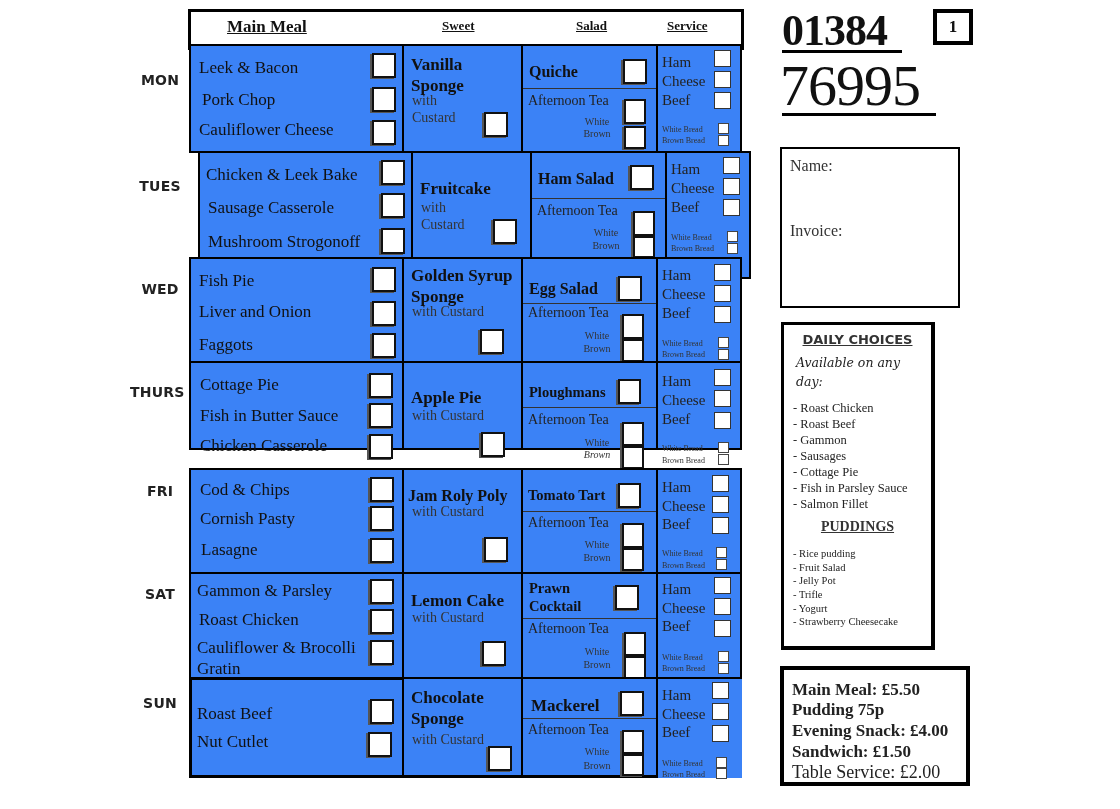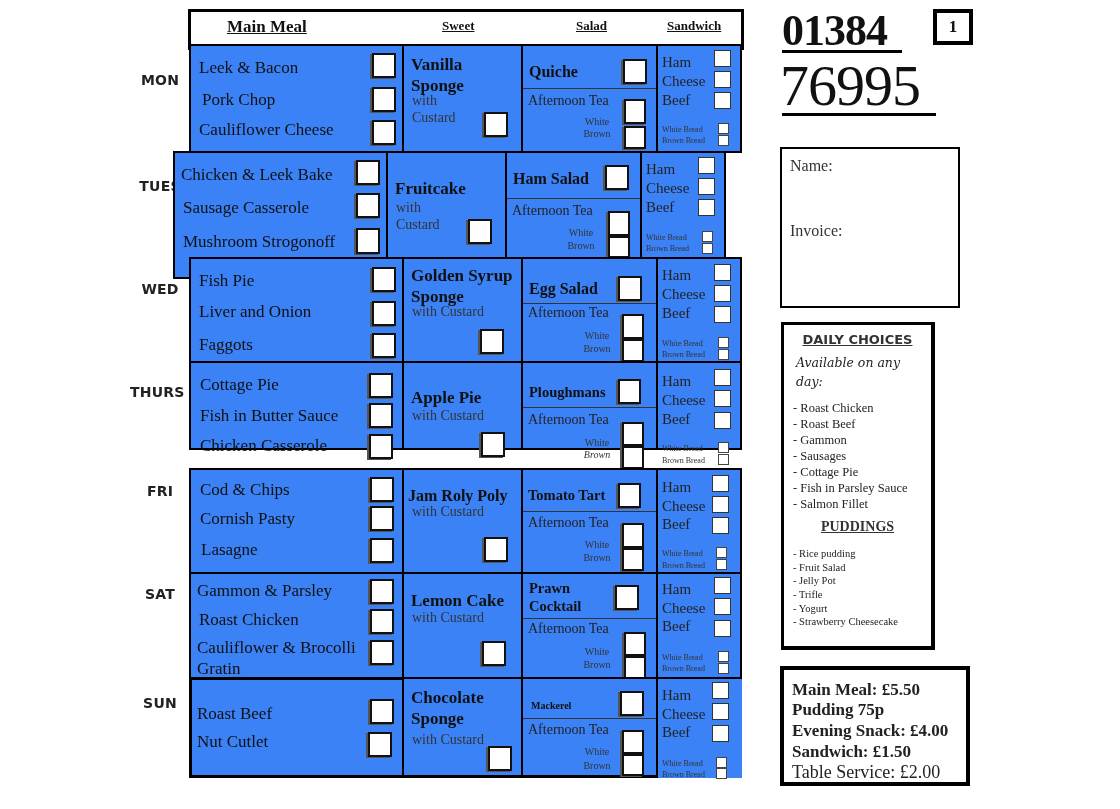--- a/index.html
+++ b/index.html
@@ -45,21 +45,21 @@
   .price-line.normal { font-weight:normal; font-size:18px; }
 </style>
 </head>
 <body>
 
 <div class="table">
   <div class="header">
     <span class="hdr" style="left:36px;font-size:17px;top:5px;">Main Meal</span>
     <span class="hdr" style="left:251px;font-size:13px;top:6px;">Sweet</span>
     <span class="hdr" style="left:385px;font-size:13px;top:6px;">Salad</span>
-    <span class="hdr" style="left:476px;font-size:13px;top:6px;">Sandwich</span>
+    <span class="hdr" style="left:476px;font-size:13px;top:6px;">Service</span>
   </div>
 </div>
 
 <div class="day-label" style="top:72px;">MON</div>
 <div class="day-label" style="top:178px;">TUES</div>
 <div class="day-label" style="top:281px;">WED</div>
 <div class="day-label" style="top:384px;left:130px;">THURS</div>
 <div class="day-label" style="top:483px;">FRI</div>
 <div class="day-label" style="top:586px;">SAT</div>
 <div class="day-label" style="top:695px;">SUN</div>
@@ -95,21 +95,21 @@
     <div class="cb sm" style="left:56px;top:25px;width:17px;height:17px;"></div>
     <span class="sand" style="top:45px;">Beef</span>
     <div class="cb sm" style="left:56px;top:46px;width:17px;height:17px;"></div>
     <span class="bread" style="top:78px;">White Bread</span>
     <div class="cb xs" style="left:60px;top:77px;width:11px;height:11px;"></div>
     <span class="bread" style="top:89px;">Brown Bread</span>
     <div class="cb xs" style="left:60px;top:89px;width:11px;height:11px;"></div>
   </div>
 </div>
 
-<div class="row abs" style="left:173px;top:151px;height:128px;padding-left:12px;">
+<div class="row abs" style="left:198px;top:151px;height:128px;padding-left:12px;">
   <div class="cell" style="left:0;width:215px;">
     <span class="main-item" style="top:12px;left:6px;">Chicken &amp; Leek Bake</span>
     <div class="cb" style="left:181px;top:7px;width:24px;height:25px;"></div>
     <span class="main-item" style="top:45px;">Sausage Casserole</span>
     <div class="cb" style="left:181px;top:40px;width:24px;height:25px;"></div>
     <span class="main-item" style="top:79px;">Mushroom Strogonoff</span>
     <div class="cb" style="left:181px;top:75px;width:24px;height:26px;"></div>
   </div>
   <div class="cell" style="left:213px;width:121px;">
     <span class="sweet-name" style="top:25px;">Fruitcake</span>
@@ -299,21 +299,21 @@
     <span class="main-item" style="top:52px;left:5px;font-family:Liberation Serif, serif;">Nut Cutlet</span>
     <div class="cb" style="left:176px;top:52px;width:24px;height:25px;"></div>
   </div>
   <div class="cell" style="left:213px;width:121px;border-bottom-width:3px;">
     <span class="sweet-name" style="top:8px;width:100px;">Chocolate Sponge</span>
     <span class="sweet-with" style="top:52px;width:100px;">with Custard</span>
     <div class="cb" style="left:84px;top:67px;width:24px;height:25px;"></div>
   </div>
   <div class="cell" style="left:332px;width:137px;border-bottom-width:3px;">
     <div class="salad-top" style="height:39px;"></div>
-    <span class="salad-name" style="top:17px;font-size:10px;left:8px;">Mackerel</span>
+    <span class="salad-name" style="top:17px;font-size:17px;left:8px;">Mackerel</span>
     <div class="cb" style="left:97px;top:12px;width:24px;height:25px;"></div>
     <span class="tea-label" style="top:43px;">Afternoon Tea</span>
     <div class="cb" style="left:99px;top:51px;width:22px;height:24px;"></div>
     <div class="cb" style="left:99px;top:75px;width:22px;height:22px;"></div>
     <span class="wb" style="top:66px;">White</span>
     <span class="wb" style="top:80px;">Brown</span>
   </div>
   <div class="cell" style="left:467px;width:86px;border-width:2px 0 0 2px;">
     <span class="sand" style="top:7px;">Ham</span>
     <div class="cb sm" style="left:54px;top:3px;width:17px;height:17px;"></div>

